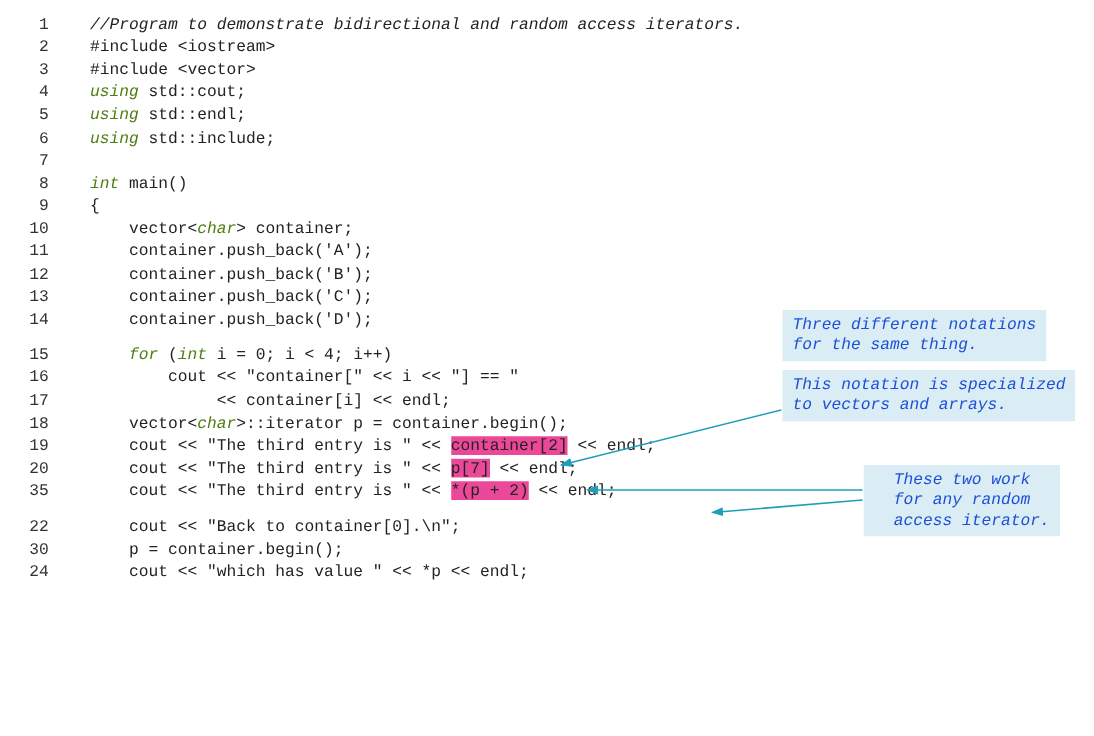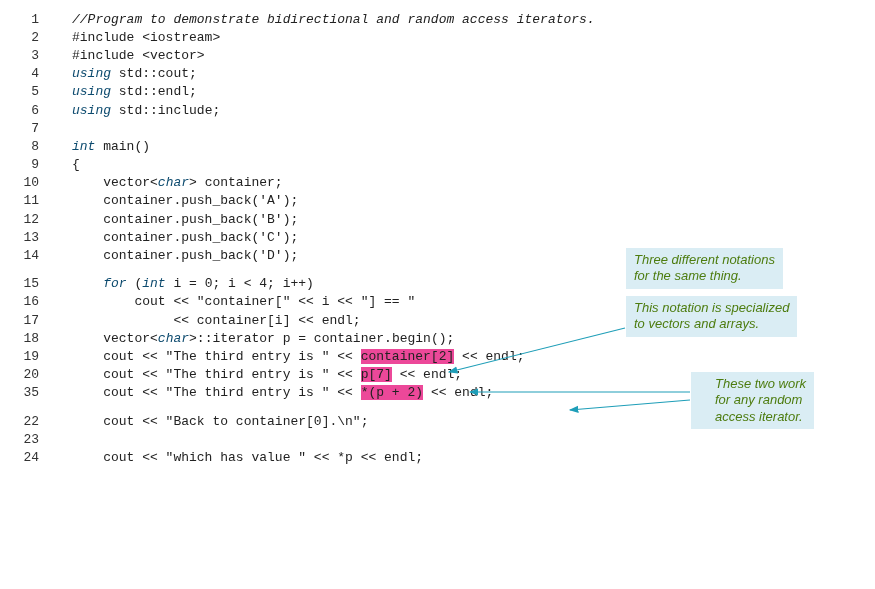--- a/index.html
+++ b/index.html
@@ -24,38 +24,38 @@
       text-align: right;
       padding-right: 22px;
       color: #333;
     }
     .code {
       color: #222;
       position: relative;
       margin-left: 11px;
     }
     .keyword {
-      color: #0c4a6e;
+      color: #4d7c0f;
       font-style: italic;
     }
     .comment {
       font-style: italic;
       color: #222;
     }
     .highlight {
       background: #ec4899;
     }
     .callout {
       position: absolute;
       background: #daedf4;
-      font-family: Liberation Sans, sans-serif;
+      font-family: Liberation Mono, monospace;
       font-style: italic;
       font-size: 13px;
       padding: 4px 8px;
-      color: #4d7c0f;
+      color: #1d4ed8;
       line-height: 1.25;
     }
     svg.arrows {
       position: absolute;
       top: 0;
       left: 0;
       pointer-events: none;
     }
     .spacer {
       height: 10px;
@@ -82,21 +82,21 @@
     <div class="spacer"></div>
     <div class="code-line"><span class="gutter">15</span><span class="code"><span>    </span><span class="keyword">for</span><span> (</span><span class="keyword">int</span><span> i = 0; i &lt; 4; i++)</span></span></div>
     <div class="code-line"><span class="gutter">16</span><span class="code"><span>        cout &lt;&lt; "container[" &lt;&lt; i &lt;&lt; "] == "</span></span></div>
     <div class="code-line"><span class="gutter">17</span><span class="code"><span>             &lt;&lt; container[i] &lt;&lt; endl;</span></span></div>
     <div class="code-line"><span class="gutter">18</span><span class="code"><span>    vector&lt;</span><span class="keyword">char</span><span>&gt;::iterator p = container.begin();</span></span></div>
     <div class="code-line"><span class="gutter">19</span><span class="code"><span>    cout &lt;&lt; "The third entry is " &lt;&lt; </span><span class="highlight">container[2]</span><span> &lt;&lt; endl;</span></span></div>
     <div class="code-line"><span class="gutter">20</span><span class="code"><span>    cout &lt;&lt; "The third entry is " &lt;&lt; </span><span class="highlight">p[7]</span><span> &lt;&lt; endl;</span></span></div>
     <div class="code-line"><span class="gutter">35</span><span class="code"><span>    cout &lt;&lt; "The third entry is " &lt;&lt; </span><span class="highlight">*(p + 2)</span><span> &lt;&lt; endl;</span></span></div>
     <div class="spacer"></div>
     <div class="code-line"><span class="gutter">22</span><span class="code"><span>    cout &lt;&lt; "Back to container[0].\n";</span></span></div>
-    <div class="code-line"><span class="gutter">23</span></div>
+    <div class="code-line"><span class="gutter">30</span><span class="code"><span>    p = container.begin();</span></span></div>
     <div class="code-line"><span class="gutter">24</span><span class="code"><span>    cout &lt;&lt; "which has value " &lt;&lt; *p &lt;&lt; endl;</span></span></div>
   </div>
 
 <div class="callout" style="top:248px; left:626px;">
   <span>Three different notations</span><br>
   <span>for the same thing.</span>
 </div>
 
 <div class="callout" style="top:296px; left:626px;">
   <span>This notation is specialized</span><br>

